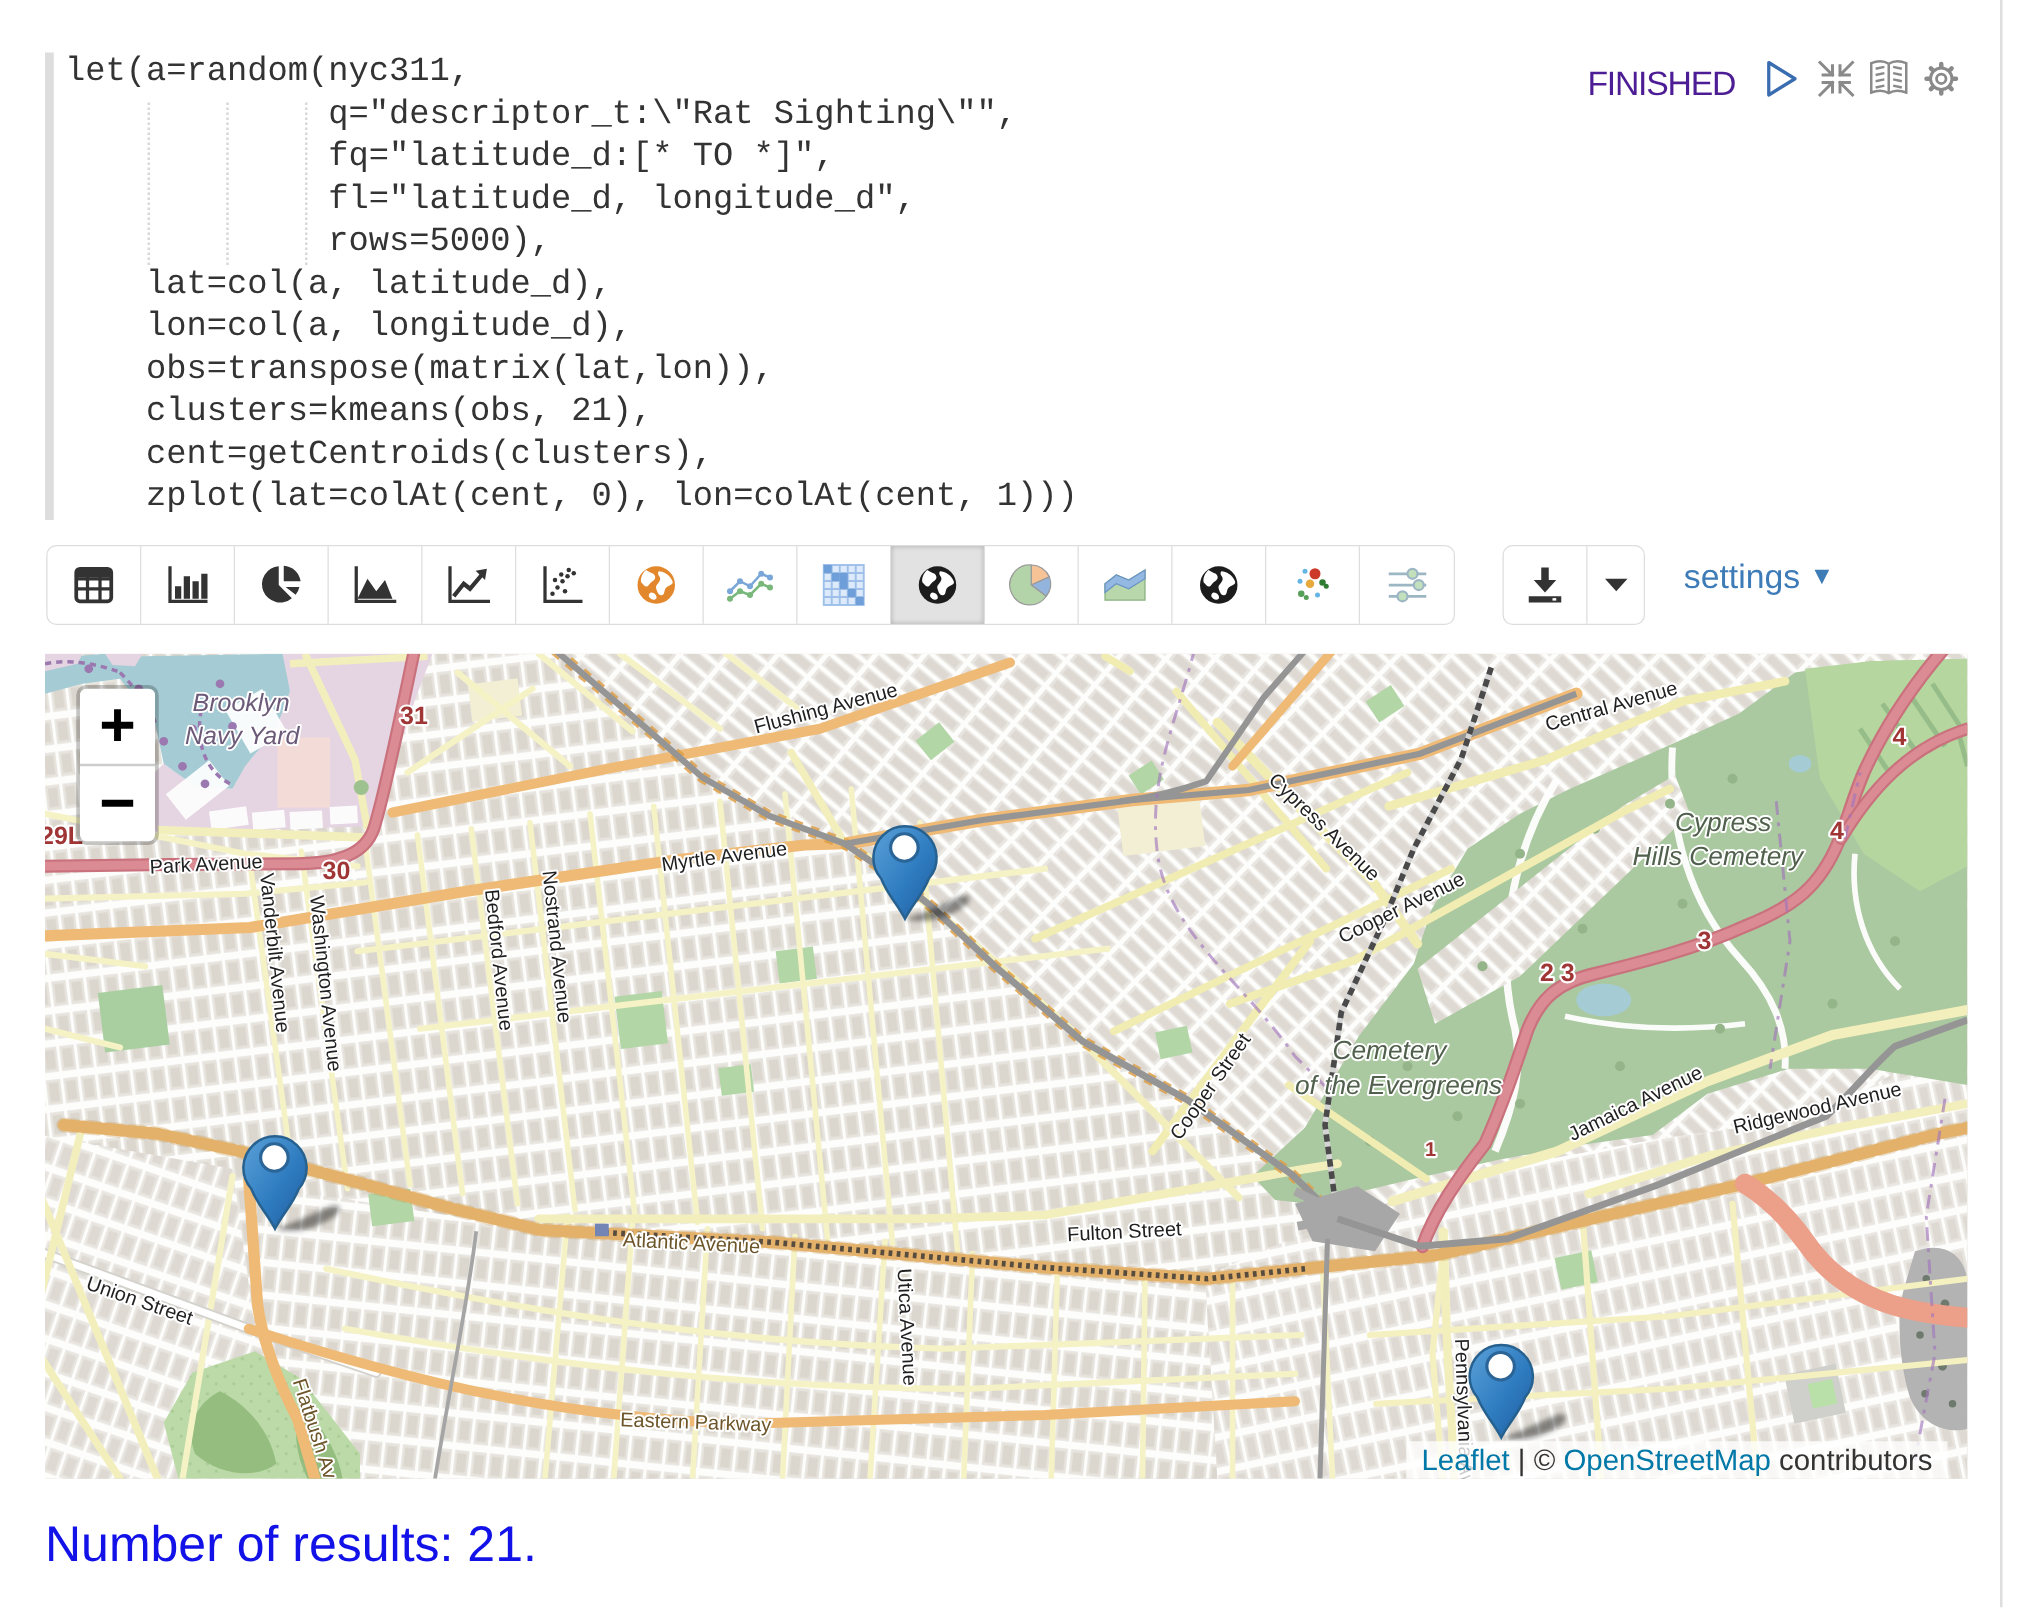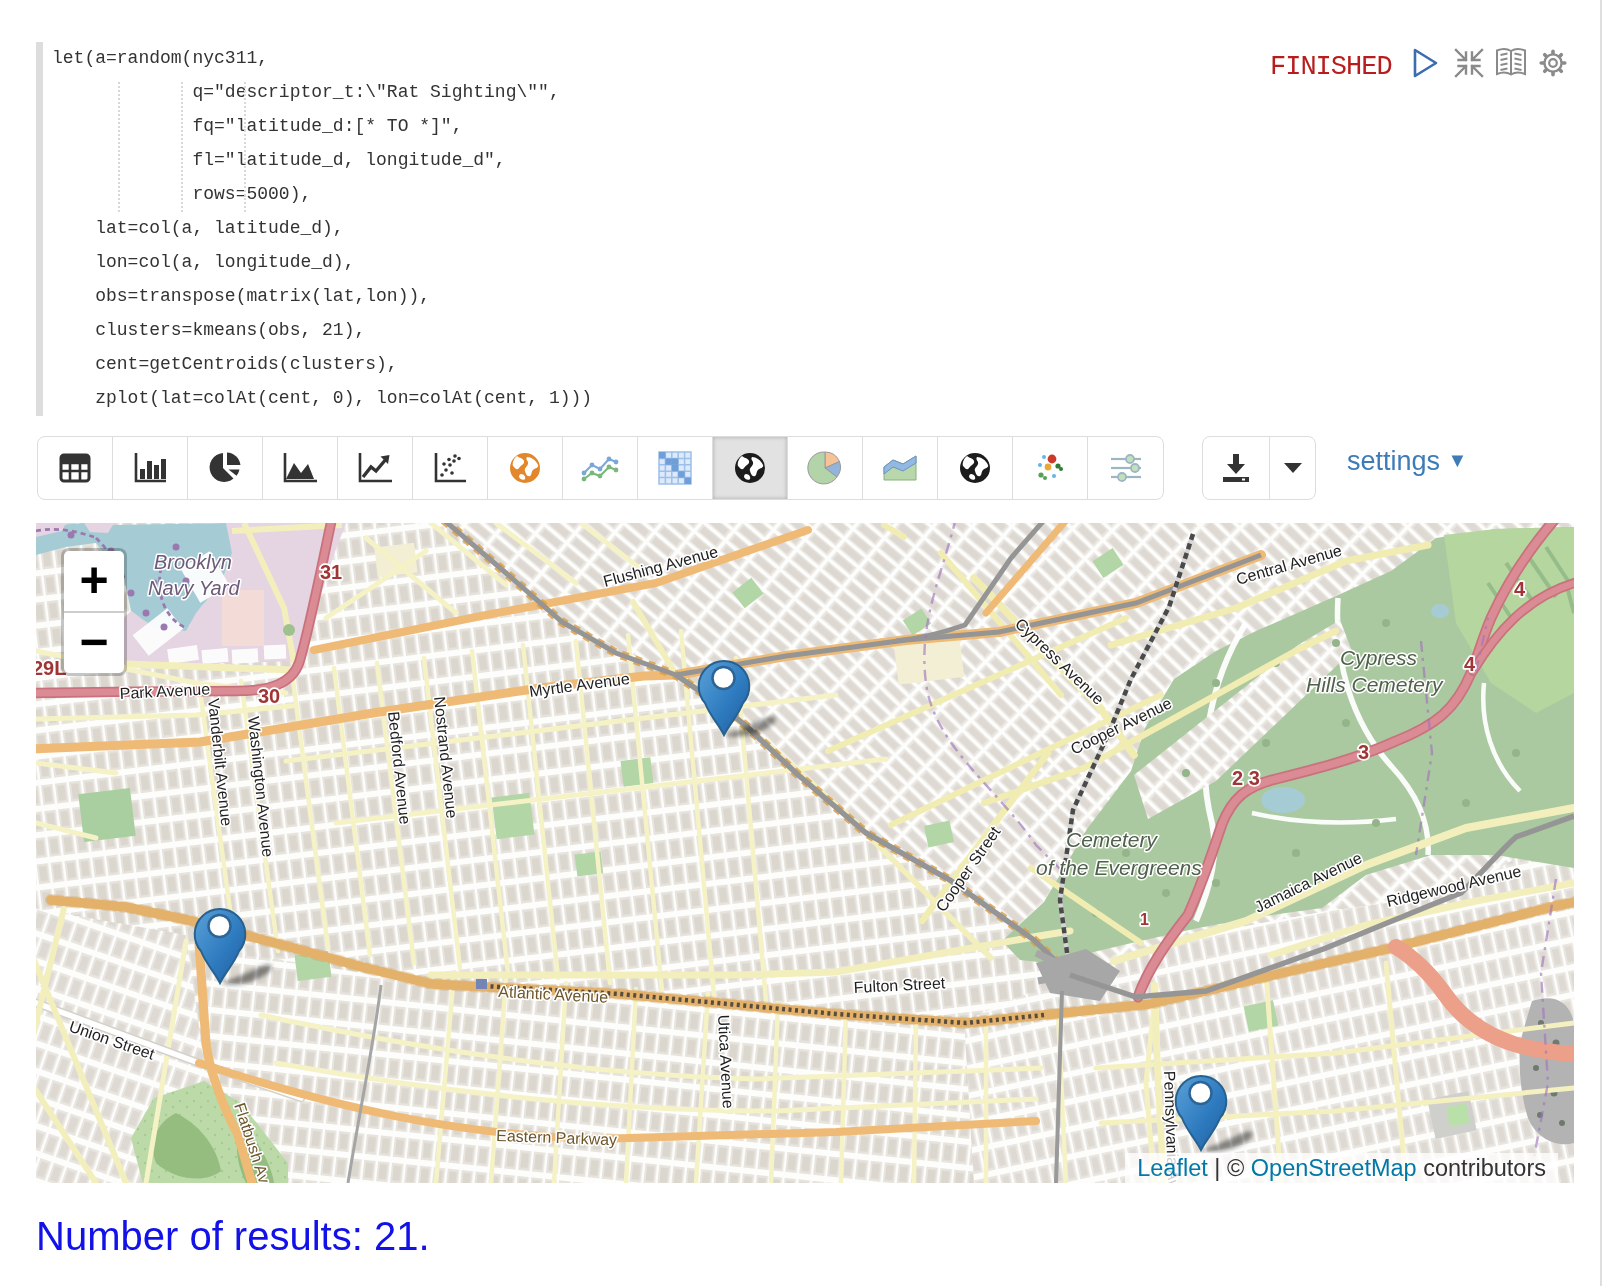--- a/index.html
+++ b/index.html
@@ -1,20 +1,20 @@
 <!DOCTYPE html>
 <html><head>
 <meta charset="utf-8">
 <style>
   html,body{margin:0;padding:0;background:#fff;}
   body{width:1618px;height:1286px;position:relative;font-family:"Liberation Sans",sans-serif;overflow:hidden;}
   .lbar{position:absolute;left:36px;top:42px;width:7px;height:374px;background:#ddd;}
-  pre.code{position:absolute;left:52px;top:41px;margin:0;font-family:"Liberation Mono",monospace;font-size:18px;line-height:34px;color:#333;letter-spacing:0px;}
+  pre.code{position:absolute;left:52px;top:41px;margin:0;font-family:"Liberation Mono",monospace;font-size:27px;line-height:34px;color:#333;letter-spacing:0px;}
   .guide{position:absolute;width:0;border-left:2px dotted #d8d8d8;top:82px;height:130px;}
-  .status{position:absolute;top:52px;left:1270px;color:#b91c1c;font-size:27px;letter-spacing:-1px;font-family:Liberation Mono, monospace;}
+  .status{position:absolute;top:52px;left:1270px;color:#4c1d95;font-size:27px;letter-spacing:-1px;}
   .ticon{position:absolute;top:46px;}
   
   .tbar{position:absolute;left:37px;top:436px;height:64px;}
   .bgroup{position:absolute;top:0;height:62px;border:1.5px solid #ddd;border-radius:8px;background:#fff;display:flex;}
   .btn{width:75px;height:62px;border-right:1.5px solid #ddd;display:flex;align-items:center;justify-content:center;box-sizing:border-box;}
   .btn:last-child{border-right:none;}
   .btn.sel{background:#e2e2e2;box-shadow:inset 0 0 4px rgba(0,0,0,.25);}
   .settings{position:absolute;left:1347px;top:446px;color:#3e7cb8;font-size:27px;}
   .bottomtext{position:absolute;left:36px;top:1214px;color:#1111e8;font-size:40px;}
   .rightline{position:absolute;left:1600px;top:0;width:2px;height:1286px;background:#dedede;}

